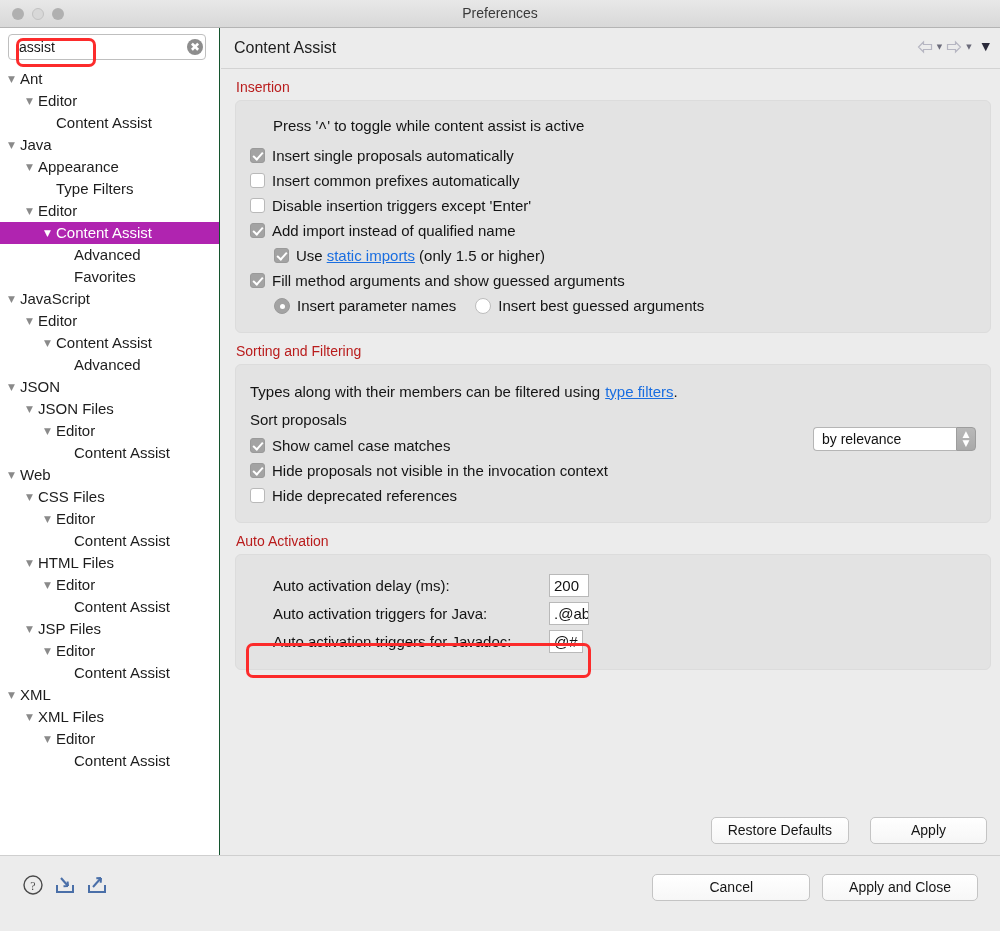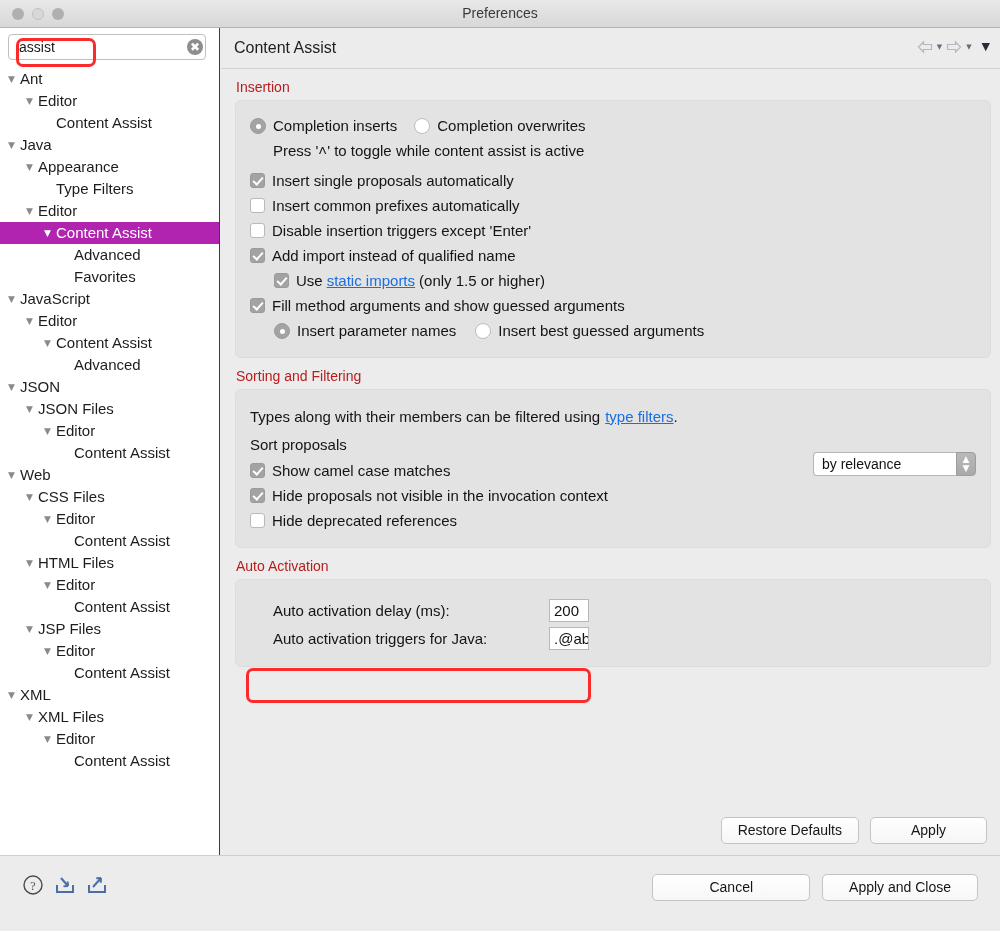--- a/index.html
+++ b/index.html
@@ -260,21 +260,21 @@
     width: 345px; height: 35px;
     border: 3px solid #fc2b2b;
     border-radius: 7px;
     box-sizing: border-box;
     pointer-events: none;
   }
 
   
   .content-actions {
     position: absolute; right: 13px; bottom: 11px;
-    display: flex; gap: 11px;
+    display: flex; gap: 21px;
   }
   .btn {
     background: linear-gradient(to bottom, #ffffff, #f6f6f6);
     border: 1px solid #c4c4c4;
     border-radius: 5px;
     font-size: 14px; color: #161616;
     height: 27px;
     padding: 0 16px;
     box-sizing: border-box;
     line-height: 25px;
@@ -477,26 +477,20 @@
         </svg>
         <span class="mini-caret">▼</span>
         <span class="big-caret">▼</span>
       </div>
     </div>
 
     <div class="group">
       <div class="group-title">Insertion</div>
       <div class="group-box">
 
-        <div class="row">
-          <span class="rb on"></span>
-          <span class="lbl">Completion inserts</span>
-          <span class="rb off" style="margin-left:17px;"></span>
-          <span class="lbl">Completion overwrites</span>
-        </div>
 
         <div class="row">
           <span class="lbl indent-1">Press '˄' to toggle while content assist is active</span>
         </div>
 
         <div class="row" style="margin-top:5px;">
           <span class="cb on"></span>
           <span class="lbl">Insert single proposals automatically</span>
         </div>
 
@@ -583,20 +577,24 @@
         <div class="row tall" style="margin-top:4px;">
           <span class="field-label indent-1">Auto activation delay (ms):</span>
           <span class="tf" style="width:40px;">200</span>
         </div>
 
         <div class="row tall">
           <span class="field-label indent-1">Auto activation triggers for Java:</span>
           <span class="tf" style="width:40px;">.@ab</span>
         </div>
 
+        <div class="row tall">
+          <span class="field-label indent-1">Auto activation triggers for Javadoc:</span>
+          <span class="tf" style="width:34px;">@#</span>
+        </div>
 
         <div class="annot-java"></div>
       </div>
     </div>
 
     <div class="content-actions">
       <button class="btn">Restore Defaults</button>
       <button class="btn" style="padding:0 40px;">Apply</button>
     </div>
 

